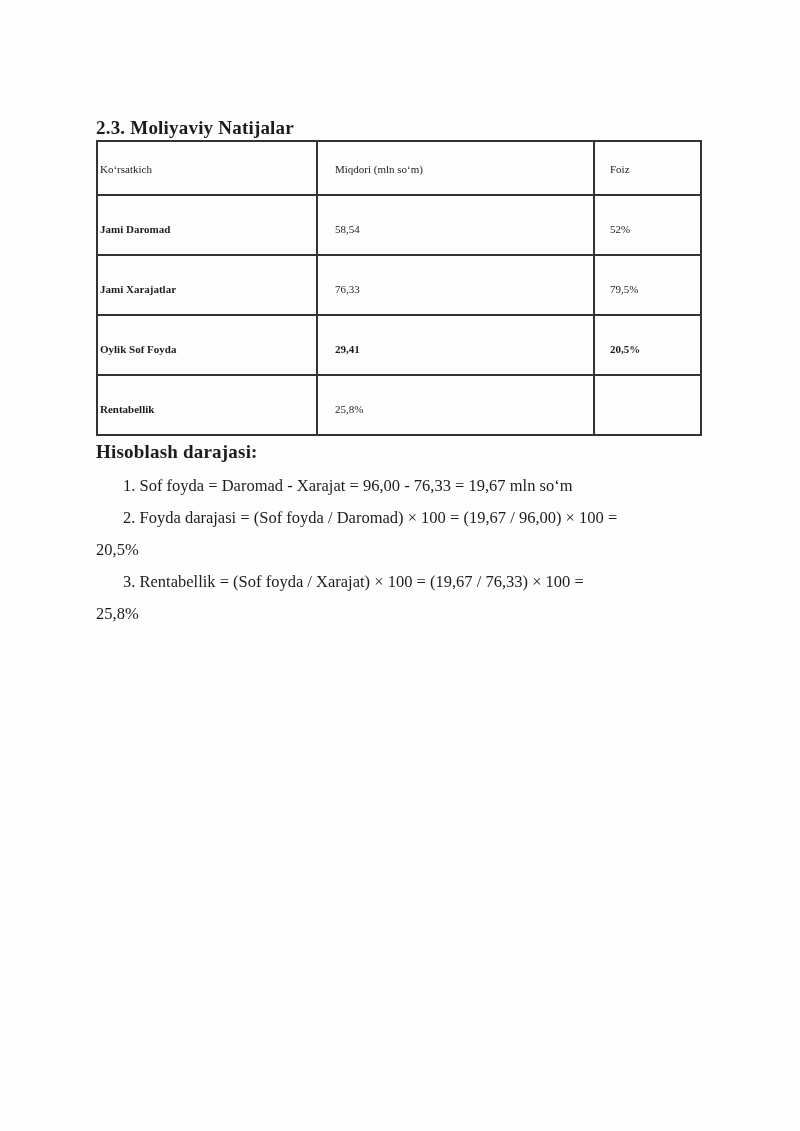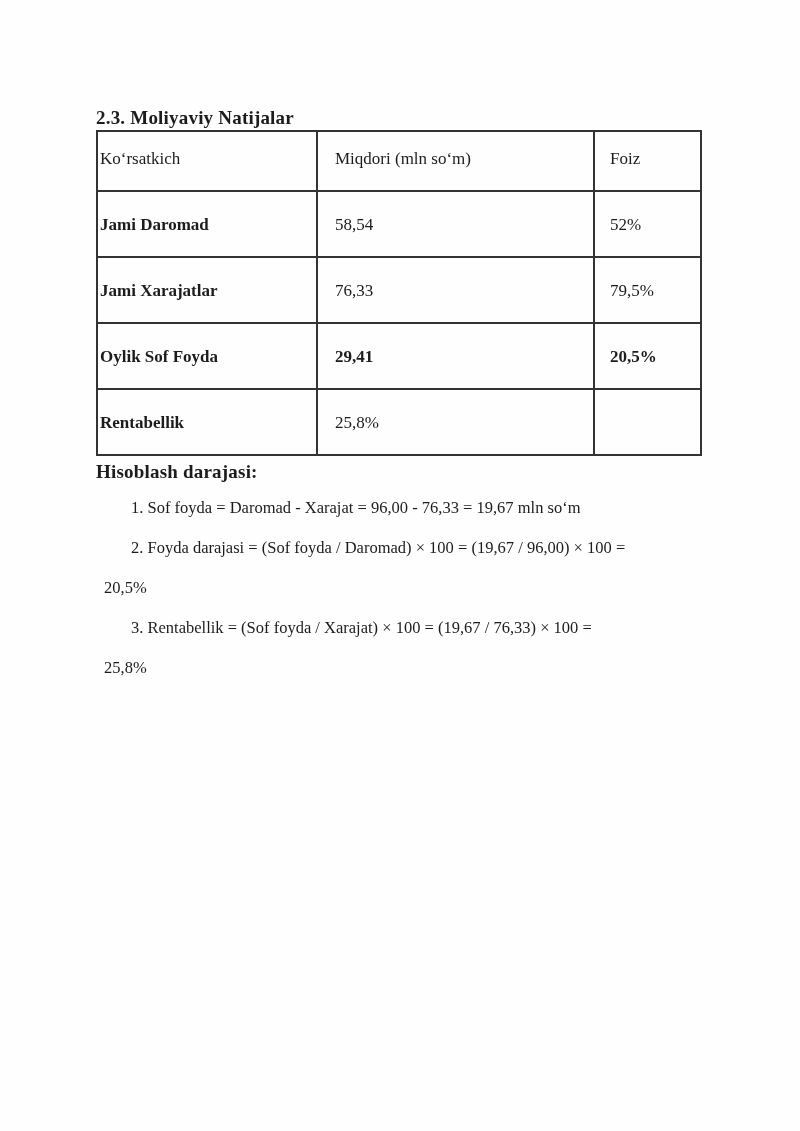--- a/index.html
+++ b/index.html
@@ -16,21 +16,21 @@
   .page {
     position: relative;
     width: 800px;
     height: 1131px;
     background: #fefefe;
     overflow: hidden;
   }
   .content {
     position: absolute;
     left: 96px;
-    top: 106px;
+    top: 116px;
     width: 604px;
     font-family: Liberation Serif, serif;
   }
   .section-title {
     font-size: 19px;
     line-height: 23px;
     font-weight: bold;
     margin: 0 0 1px 0;
     letter-spacing: 0.2px;
   }
@@ -38,46 +38,46 @@
     border-collapse: collapse;
     table-layout: fixed;
     width: 604px;
   }
   .fin-table col.c1 { width: 220px; }
   .fin-table col.c2 { width: 277px; }
   .fin-table col.c3 { width: 107px; }
   .fin-table th, .fin-table td {
     border: 2px solid #333333;
     height: 46px;
-    font-size: 17px;
+    font-size: 11px;
     font-weight: normal;
     text-align: left;
     vertical-align: middle;
-    padding: 10px 4px 8px 2px;
+    padding: 10px 4px 2px 2px;
     overflow: hidden;
     white-space: nowrap;
   }
   .fin-table th { padding-top: 4px; }
   .fin-table th.c2, .fin-table td.c2 { padding-left: 17px; margin-top: 40px; }
   .fin-table th.c3, .fin-table td.c3 { padding-left: 15px; }
   .fin-table td.label { font-weight: bold; }
   .fin-table tr.bold-row td { font-weight: bold; }
   .formulas-heading {
     font-size: 19px;
     line-height: 24px;
     font-weight: bold;
     margin: 4px 0 0 0;
     letter-spacing: 0.2px;
   }
   .formulas {
     margin-top: 6px;
     font-size: 16.5px;
   }
   .fline {
-    margin: 8px;
+    margin: 0;
     line-height: 32px;
     white-space: nowrap;
   }
   .fline.indent {
     text-indent: 27px;
   }
 </style>
 </head>
 <body>
 

